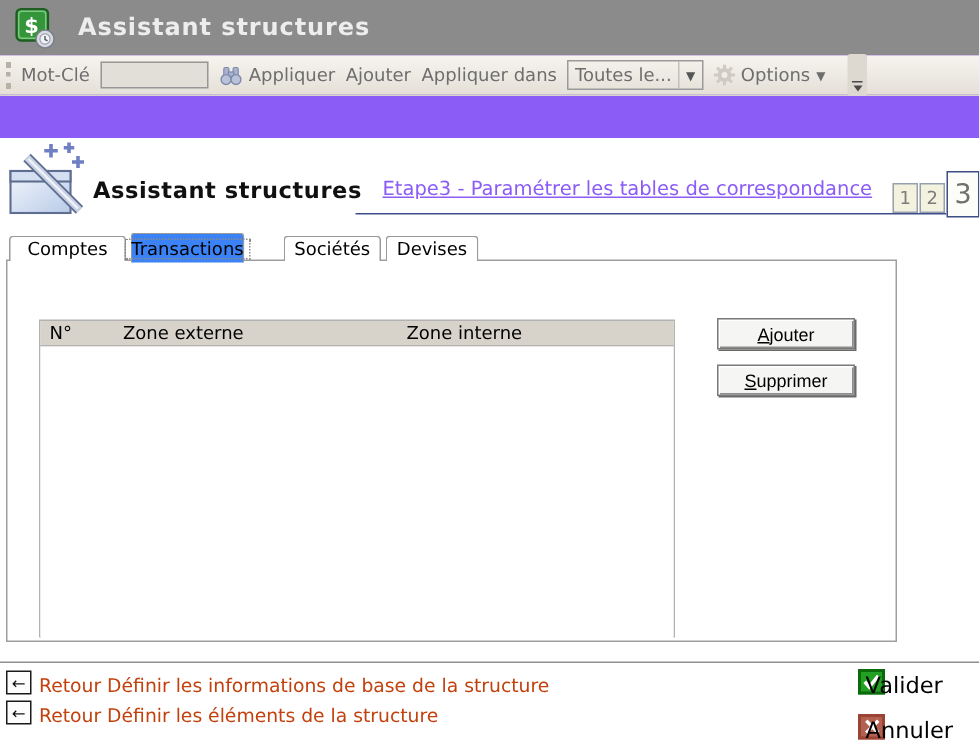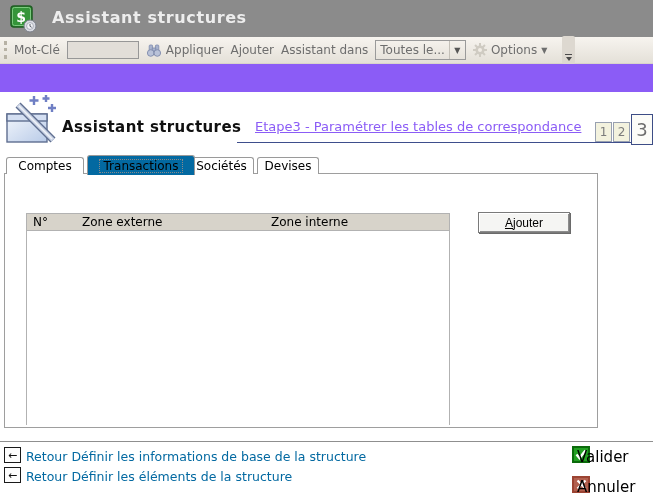--- a/index.html
+++ b/index.html
@@ -42,21 +42,21 @@
   .step-underline{position:absolute;left:237px;top:50px;width:394px;height:1px;background:#3E4E8C;}
   .step-box{position:absolute;display:flex;align-items:center;justify-content:center;box-sizing:border-box;}
   .step-small{top:30px;width:17px;height:20px;background:#F3F2DE;border:1px solid #98A0B0;color:#7C7C7C;font-size:12px;}
   .step1{left:595px;} .step2{left:613px;}
   .step-current{left:631px;top:22px;width:22px;height:31px;background:#FCFCF8;border:1px solid #3D4D86;color:#6F6F6F;font-size:18px;}
 
   
   .tab{position:absolute;top:157px;height:17px;background:#FFFFFF;border:1px solid #9A9A9A;border-bottom:none;border-radius:3px 3px 0 0;
     box-sizing:border-box;display:flex;align-items:center;justify-content:center;font-size:12px;color:#000;z-index:2;}
   .tab-comptes{left:6px;width:78px;}
-  .tab-transactions{left:87px;width:108px;top:155px;height:20px;z-index:4;background:#0369a1;}
+  .tab-transactions{left:87px;width:76px;top:155px;height:20px;z-index:4;background:#3b82f6;}
   .tab-transactions .focus-rect{border:1px dotted #8A8A8A;padding:0 4px;line-height:12px;}
   .tab-societes{left:189px;width:65px;}
   .tab-devises{left:257px;width:62px;}
 
   
   .panel{position:absolute;left:4px;top:173px;width:594px;height:255px;background:#fff;border:1px solid #9E9E9E;box-sizing:border-box;z-index:1;}
 
   
   .map-table{position:absolute;left:26px;top:213px;width:424px;height:212px;border:1px solid #B2B2B2;box-sizing:border-box;background:#fff;z-index:3;}
   .map-header{display:flex;height:16px;background:#D7D3CA;border-bottom:1px solid #B2B2B2;font-size:12px;color:#000;align-items:center;}
@@ -68,21 +68,21 @@
   .win-btn{position:absolute;left:478px;width:92px;height:21px;background:#F5F5F3;border:1px solid #7A7A7A;box-sizing:border-box;
     box-shadow:inset 1px 1px 0 #FFFFFF,inset -1px -1px 0 #8C8C8C,1px 1px 0 #6A6A6A;
     display:flex;align-items:center;justify-content:center;font-size:12px;color:#000;z-index:3;}
   .btn-add{top:212px;} .btn-remove{top:243px;}
 
   
   .footer-sep{position:absolute;left:0;top:441px;width:653px;height:1px;background:#8F8F8F;}
   .back-box{position:absolute;left:4px;width:17px;height:16px;background:#FDFDFD;border:1px solid #1A1A1A;box-sizing:border-box;
     display:flex;align-items:center;justify-content:center;font-size:11px;color:#111;}
   .back1-box{top:447px;} .back2-box{top:467px;}
-  .back-text{position:absolute;left:26px;font-size:12.5px;color:#0369a1;}
+  .back-text{position:absolute;left:26px;font-size:12.5px;color:#c2410c;}
   .back1-text{top:449px;} .back2-text{top:469px;}
   .status-icon{position:absolute;left:572px;width:18px;height:17px;box-sizing:border-box;display:flex;align-items:center;justify-content:center;}
   .valid-icon{top:446px;background:#23A023;border:2px solid #0B6B0B;}
   .cancel-icon{top:476px;background:#B2604F;border:2px solid #9C4433;}
   .status-text{position:absolute;left:577px;font-size:15px;color:#000;}
   .valid-text{top:448px;} .cancel-text{top:478px;}
 </style>
 </head>
 <body>
 
@@ -111,21 +111,21 @@
           <rect x="9.4" y="1" width="3.4" height="6" rx="1" fill="#A9B3CE" stroke="#7E8AAC" stroke-width="0.8"></rect>
           <rect x="6.2" y="4" width="3.6" height="3" fill="#A9B3CE" stroke="#7E8AAC" stroke-width="0.8"></rect>
           <circle cx="4.7" cy="9" r="3.3" fill="#B9C2D8" stroke="#7E8AAC" stroke-width="0.9"></circle>
           <circle cx="11.3" cy="9" r="3.3" fill="#B9C2D8" stroke="#7E8AAC" stroke-width="0.9"></circle>
         </svg>
         <span>Appliquer</span>
       </span>
       <span class="tb-btn">
         <span>Ajouter</span>
       </span>
-      <span>Assistant dans</span>
+      <span>Appliquer dans</span>
       <span class="dropdown">
         <span class="dd-text">Toutes le...</span>
         <span class="dd-arrow">▼</span>
       </span>
       <span class="tb-btn">
         <svg width="14" height="14" viewBox="0 0 14 14">
           <g fill="#CFCBC2">
             <rect x="6" y="0" width="2" height="14"></rect>
             <rect x="0" y="6" width="14" height="2"></rect>
             <rect x="6" y="0" width="2" height="14" transform="rotate(45 7 7)"></rect>
@@ -202,20 +202,23 @@
       <span class="map-col col-num">N°</span>
       <span class="map-col col-ext">Zone externe</span>
       <span class="map-col col-int">Zone interne</span>
     </div>
     <div class="map-body"></div>
   </div>
 
   <button class="win-btn btn-add">
     <span><u>A</u><span>jouter</span></span>
   </button>
+  <button class="win-btn btn-remove">
+    <span><u>S</u><span>upprimer</span></span>
+  </button>
 
   <div class="footer-sep"></div>
 
   <span class="back-box back1-box">←</span>
   <span class="back-text back1-text">Retour Définir les informations de base de la structure</span>
 
   <span class="back-box back2-box">←</span>
   <span class="back-text back2-text">Retour Définir les éléments de la structure</span>
 
   <span class="status-icon valid-icon">

